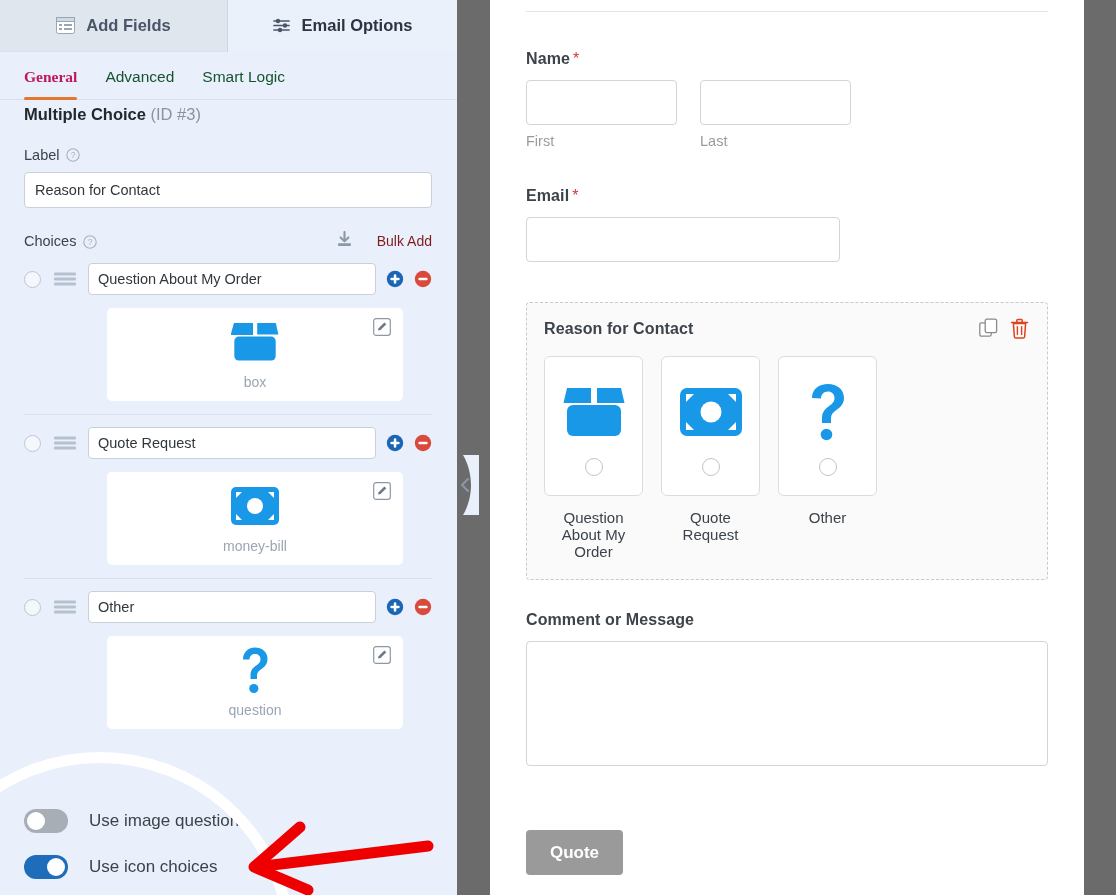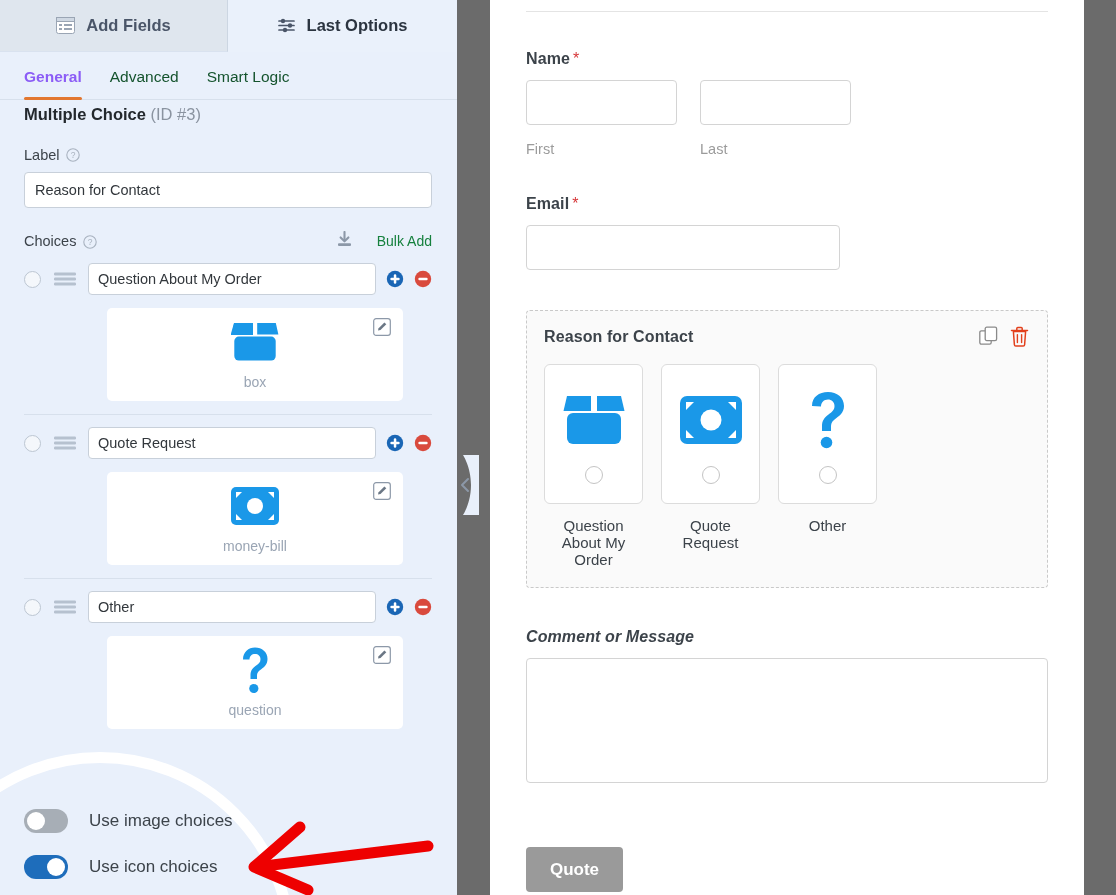--- a/index.html
+++ b/index.html
@@ -37,21 +37,21 @@
   
   #sub-tabs{
     display:flex; gap:28px; padding:16px 24px 0 24px;
     border-bottom:1px solid #d7e0ec;
     position:relative;
   }
   .sub-tab{
     font-size:15.5px; color:#14532d; padding-bottom:13px; cursor:pointer;
     position:relative;
   }
-  .sub-tab.active{ color:#8b5cf6; font-weight:bold; }
+  .sub-tab.active{ color:#be185d; font-weight:bold;font-family:Liberation Serif, serif; }
   .sub-tab.active:after{
     content:""; position:absolute; left:0; right:0; bottom:-1px; height:3px;
     background:#e27730; border-radius:2px;
   }
 
   
   #panel-body{ padding:0 24px; }
 
   #field-title{ margin-top:5px; font-size:16.5px; color:#23282d; font-weight:bold; }
   #field-title .fid{ font-weight:normal; color:#8a93a0; }
@@ -68,21 +68,21 @@
     font-family:"Liberation Sans", sans-serif;
   }
 
   #choices-head{
     margin-top:23px; display:flex; align-items:center; justify-content:space-between;
     width:408px;
   }
   #choices-head .section-label{ margin-top:0;align-items:flex-end; }
   #bulk-add{
     display:flex; align-items:center; gap:24px;
-    font-size:14px; color:#15803d; cursor:pointer;
+    font-size:14px; color:#7f1d1d; cursor:pointer;
   }
 
   
   .choice-row{ width:408px; padding-top:12px; }
   .choice-row + .choice-row{ border-top:1px solid #d7e0ec; margin-top:13px; }
   .choice-top{ display:flex; align-items:center; gap:0; }
   .radio-dot{
     width:17px; height:17px; border-radius:50%;
     border:1px solid #bcc6d2; background:#f4f7fb; flex:0 0 auto;
   }
@@ -147,21 +147,21 @@
   }
   .req{ color:#d63638; font-weight:normal; margin-left:3px; }
 
   .pv-field{ margin-top:38px; }
   .pv-input{
     border:1px solid #d4d4d4; border-radius:4px; background:#fff; height:45px; margin-top:12px;
   }
   .name-cols{ display:flex; gap:23px; margin-top:12px; }
   .name-col{ width:151px; }
   .name-col .pv-input{ margin-top:0; }
-  .sublabel{ font-size:14.5px; color:#9b9b9b; margin-top:16px; }
+  .sublabel{ font-size:14.5px; color:#9b9b9b; margin-top:8px; }
   #email-input{ width:314px; }
 
   
   #active-field{
     margin-top:40px; border:1px dashed #c9c9c9; border-radius:4px;
     background:#fafafa; padding:15px 17px 19px 17px; position:relative;
   }
   #active-field-head{ display:flex; align-items:center; justify-content:space-between; }
   #active-field-actions{ display:flex; align-items:center; gap:11px; }
   .act-icon{ width:20px; height:21px; cursor:pointer; }
@@ -169,21 +169,21 @@
   #icon-choices{ display:flex; gap:18px; margin-top:17px; }
   .ic-item{ width:99px; }
   .ic-box{
     width:99px; height:140px; border:1px solid #dcdcdc; border-radius:6px; background:#fff;
     display:flex; flex-direction:column; align-items:center; justify-content:center; cursor:pointer;
   }
   .ic-glyph{ height:70px; display:flex; align-items:center; justify-content:center; }
   .ic-radio{ width:18px; height:18px; border-radius:50%; border:1px solid #c4c4c4; background:#fff; margin-top:11px;}
   .ic-caption{ margin-top:13px; font-size:15px; color:#3c434a; text-align:center; }
 
-  #comment-block{ margin-top:40px;font-style:italic; }
+  #comment-block{ margin-top:31px; }
   #comment-area{
     margin-top:12px; width:522px; height:125px;
     border:1px solid #d4d4d4; border-radius:4px; background:#fff;
   }
   #submit-btn{
     margin-top:64px; width:97px; height:45px; border:0; border-radius:4px;
     background:#9a9a9a; color:#fff; font-size:17px; font-weight:bold;
     font-family:"Liberation Sans", sans-serif; cursor:pointer;
   }
 
@@ -218,21 +218,21 @@
           <g stroke="#4a5568" stroke-width="1.7" stroke-linecap="round">
             <line x1="2" y1="4" x2="17" y2="4"></line>
               <line x1="2" y1="8.5" x2="17" y2="8.5"></line>
               <line x1="2" y1="13" x2="17" y2="13"></line>
           </g>
           <circle cx="6" cy="4" r="2.2" fill="#4a5568"></circle>
           <circle cx="13" cy="8.5" r="2.2" fill="#4a5568"></circle>
           <circle cx="8" cy="13" r="2.2" fill="#4a5568"></circle>
         </svg>
       </span>
-      <span>Last Options</span>
+      <span>Email Options</span>
     </div>
   </div>
 
   <div id="sub-tabs">
     <div class="sub-tab active"><span>General</span></div>
     <div class="sub-tab"><span>Advanced</span></div>
     <div class="sub-tab"><span>Smart Logic</span></div>
   </div>
 
   <div id="panel-body">
@@ -410,21 +410,21 @@
       </div>
     </div>
 
   </div>
 
   <div id="toggles">
     <div class="toggle-row">
       <span class="switch off">
           <span class="knob"></span>
         </span>
-      <span class="toggle-label">Use image choices</span>
+      <span class="toggle-label">Use image question</span>
     </div>
     <div class="toggle-row">
       <span class="switch on">
           <span class="knob"></span>
         </span>
       <span class="toggle-label">Use icon choices</span>
     </div>
   </div>
 
   <div id="spotlight"></div>

